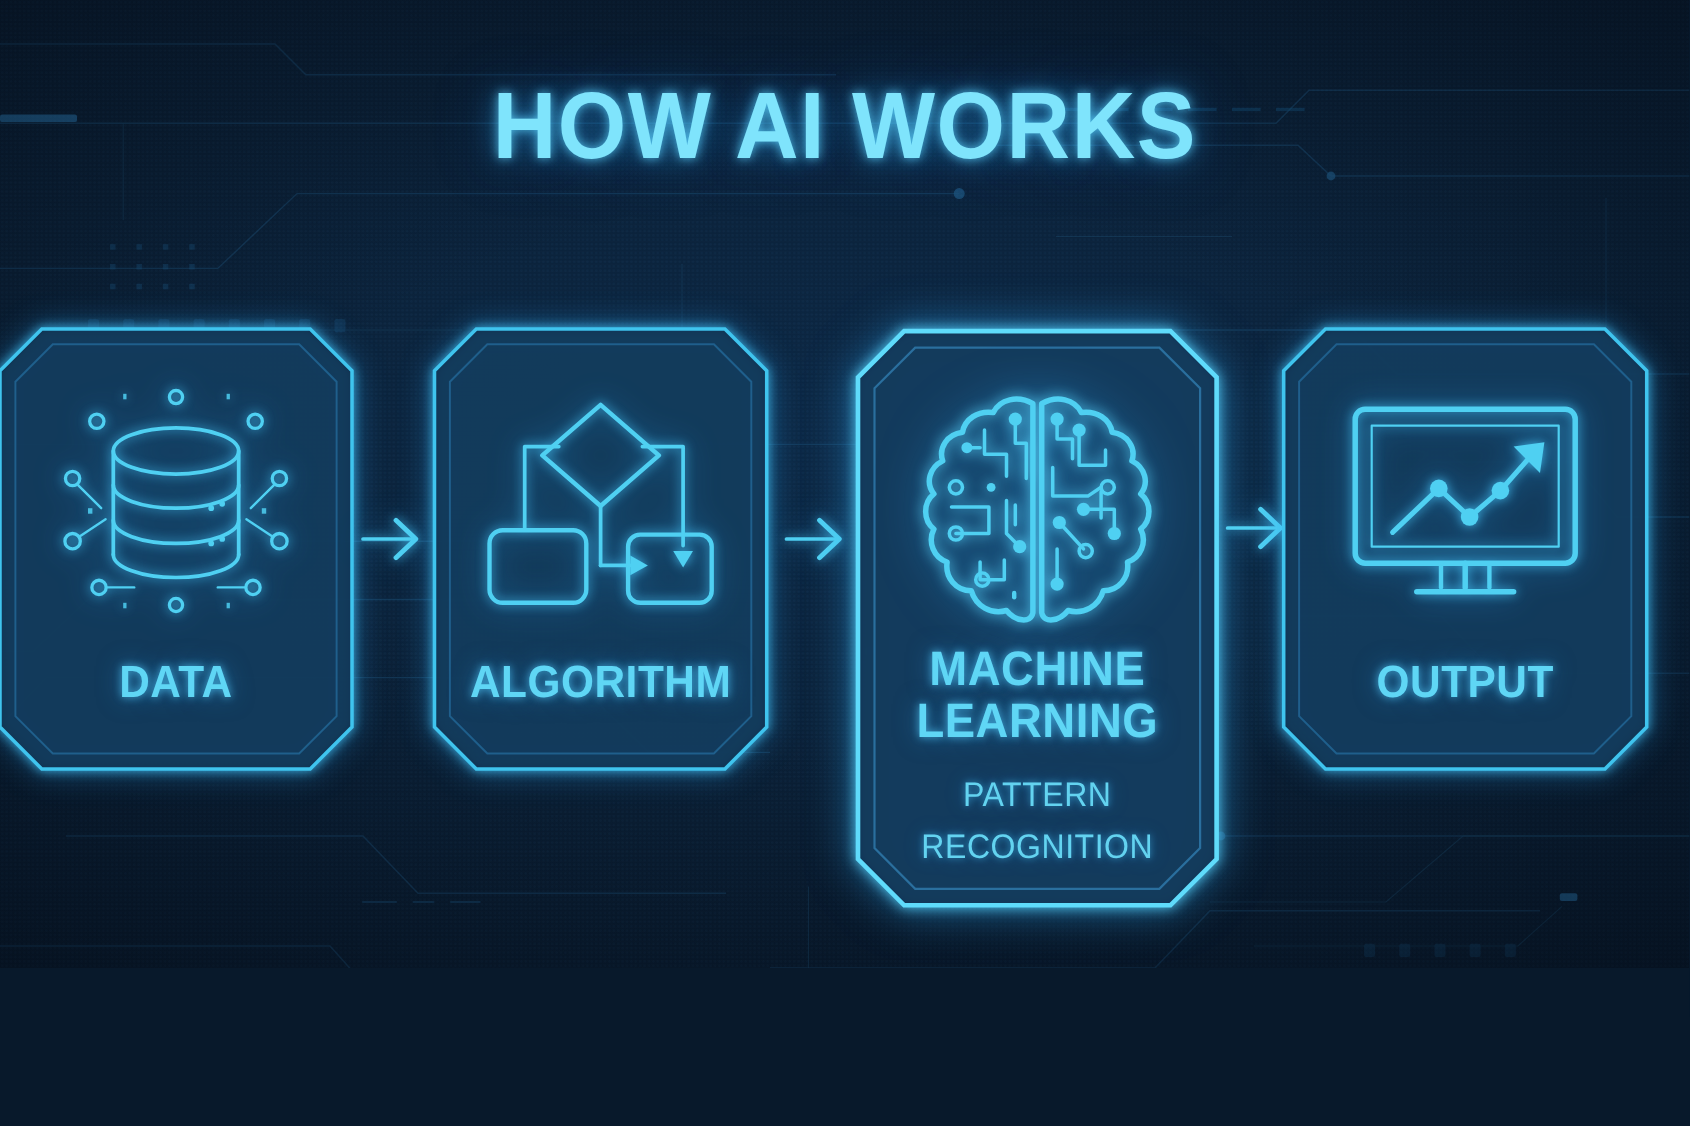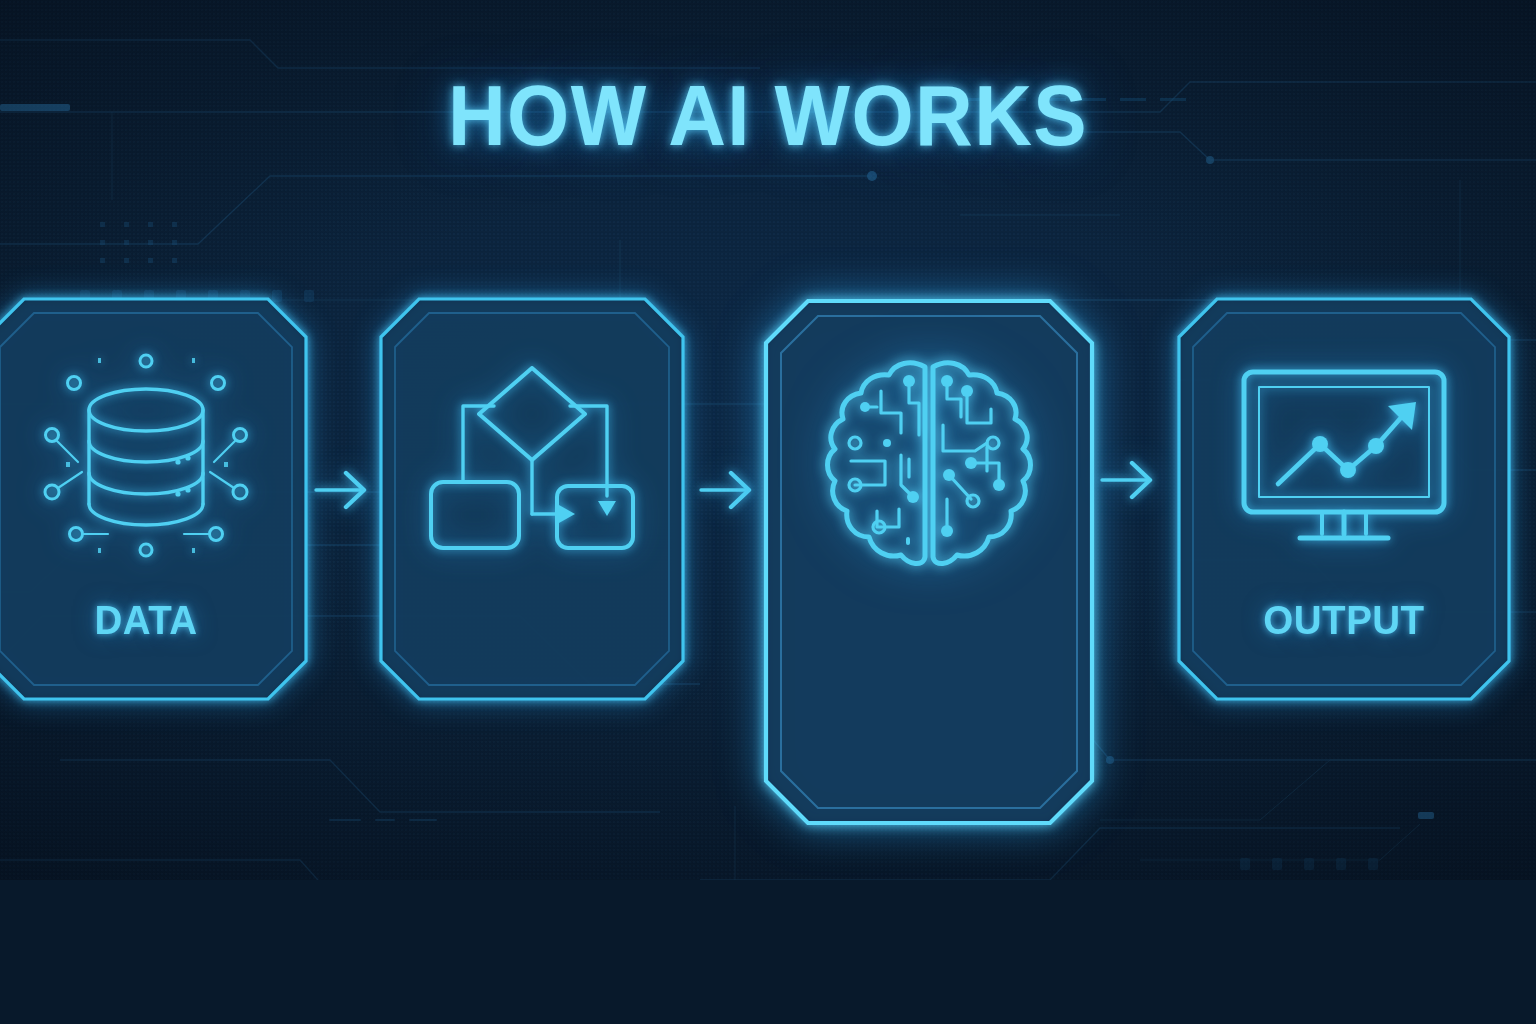--- a/index.html
+++ b/index.html
@@ -56,21 +56,21 @@
     color: #7fe4fc;
     transform: scaleX(0.93);
     text-shadow:
       0 0 10px rgba(90,210,255,0.85),
       0 0 28px rgba(50,170,245,0.55),
       0 0 60px rgba(30,130,220,0.35);
     white-space: nowrap;
   }
 
   
-  #cards { position: absolute; inset: 0; }
+  #cards { position: absolute; inset: 0; margin-left: 14px; }
 
   .card {
     position: absolute;
     color: #5fd4f2;
   }
 
   .card .frame-svg {
     position: absolute;
     inset: 0;
     width: 100%;
@@ -334,20 +334,23 @@
             <path d="M113 102 V156"></path>
             <path d="M113 156 H140"></path>
           </g>
           <g fill="#4fd0f2">
             <path d="M188 158 l-9 -15 h18 z"></path>
             <path d="M156 156 l-16 -9 v18 z"></path>
           </g>
         </svg>
       </div>
 
+      <div class="labels" style="top:300px;">
+        <div class="card-title">ALGORITHM</div>
+      </div>
     </div>
 
     <div class="arrow" style="left:697px; top:462px;">
       <svg class="glow-mid" viewBox="0 0 64 56" width="64" height="56">
         <path d="M4 28 H50" stroke="#4fd0f2" stroke-width="3.4" fill="none" stroke-linecap="round"></path>
         <path d="M34 11 L52 28 L34 45" stroke="#4fd0f2" stroke-width="4.4" fill="none" stroke-linecap="round" stroke-linejoin="round"></path>
       </svg>
     </div>
 
     <div class="card" style="left:766px; top:301px; width:326px; height:522px;">
@@ -418,30 +421,36 @@
             <circle cx="178" cy="92" r="6" fill="none" stroke="#4fd0f2" stroke-width="3.2"></circle>
             <circle cx="156" cy="112" r="6"></circle>
             <circle cx="184" cy="134" r="6"></circle>
             <circle cx="134" cy="124" r="6"></circle>
             <circle cx="158" cy="150" r="6" fill="none" stroke="#4fd0f2" stroke-width="3.2"></circle>
             <circle cx="132" cy="180" r="6"></circle>
           </g>
         </svg>
       </div>
 
+      <div class="labels" style="top:285px;">
+        <div class="card-title two-line">MACHINE</div>
+        <div class="card-title two-line">LEARNING</div>
+        <div class="card-sub">PATTERN</div>
+        <div class="card-sub" style="margin-top:6px;">RECOGNITION</div>
+      </div>
     </div>
 
     <div class="arrow" style="left:1098px; top:452px;">
       <svg class="glow-mid" viewBox="0 0 64 56" width="64" height="56">
         <path d="M4 28 H50" stroke="#4fd0f2" stroke-width="3.4" fill="none" stroke-linecap="round"></path>
         <path d="M34 11 L52 28 L34 45" stroke="#4fd0f2" stroke-width="4.4" fill="none" stroke-linecap="round" stroke-linejoin="round"></path>
       </svg>
     </div>
 
-    <div class="card" style="left:1179px; top:299px; width:330px; height:400px;">
+    <div class="card" style="left:1153px; top:299px; width:330px; height:400px;">
       <svg class="frame-svg glow-mid" viewBox="0 0 330 400" preserveAspectRatio="none">
         <polygon points="0,38 38,0 292,0 330,38 330,362 292,400 38,400 0,362" fill="#0d2845" fill-opacity="0.85" stroke="#3fc4ee" stroke-width="3.2"></polygon>
         <polygon points="14,48 48,14 282,14 316,48 316,352 282,386 48,386 14,352" fill="none" stroke="#1f5f8c" stroke-width="1.8"></polygon>
       </svg>
 
       <div class="icon-wrap" style="top:62px; height:200px;">
         <svg class="glow-mid" width="212" height="190" viewBox="0 0 212 190">
           <g stroke="#4fd0f2" fill="none" stroke-linejoin="round" stroke-linecap="round">
             <rect x="6" y="6" width="200" height="140" rx="9" stroke-width="5"></rect>
             <rect x="21" y="21" width="170" height="110" stroke-width="2"></rect>

